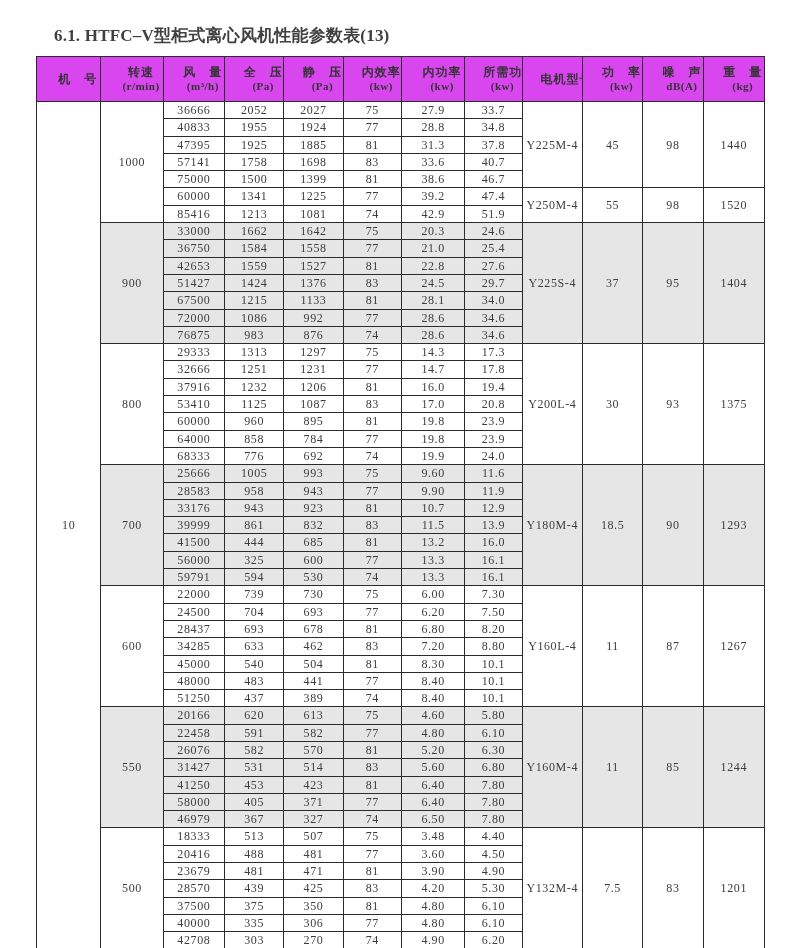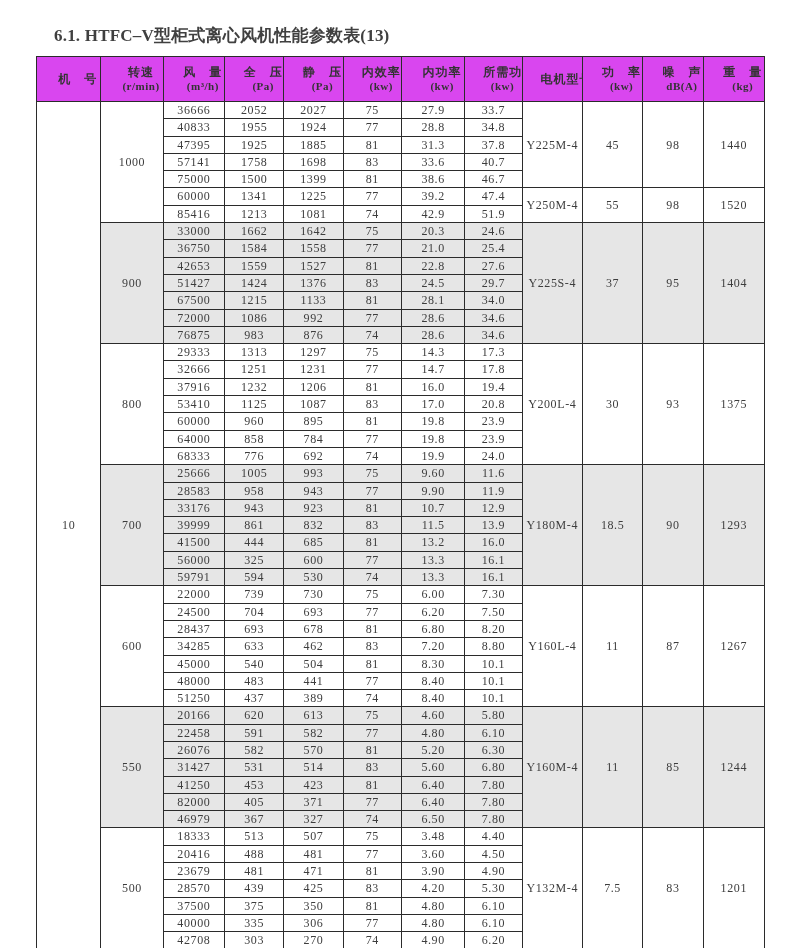--- a/index.html
+++ b/index.html
@@ -456,21 +456,21 @@
       </tr>
       <tr>
         <td class="shaded">41250</td>
         <td class="shaded">453</td>
         <td class="shaded">423</td>
         <td class="shaded">81</td>
         <td class="shaded">6.40</td>
         <td class="shaded">7.80</td>
       </tr>
       <tr>
-        <td class="shaded">82000</td>
+        <td class="shaded">58000</td>
         <td class="shaded">405</td>
         <td class="shaded">371</td>
         <td class="shaded">77</td>
         <td class="shaded">6.40</td>
         <td class="shaded">7.80</td>
       </tr>
       <tr>
         <td class="shaded">46979</td>
         <td class="shaded">367</td>
         <td class="shaded">327</td>

